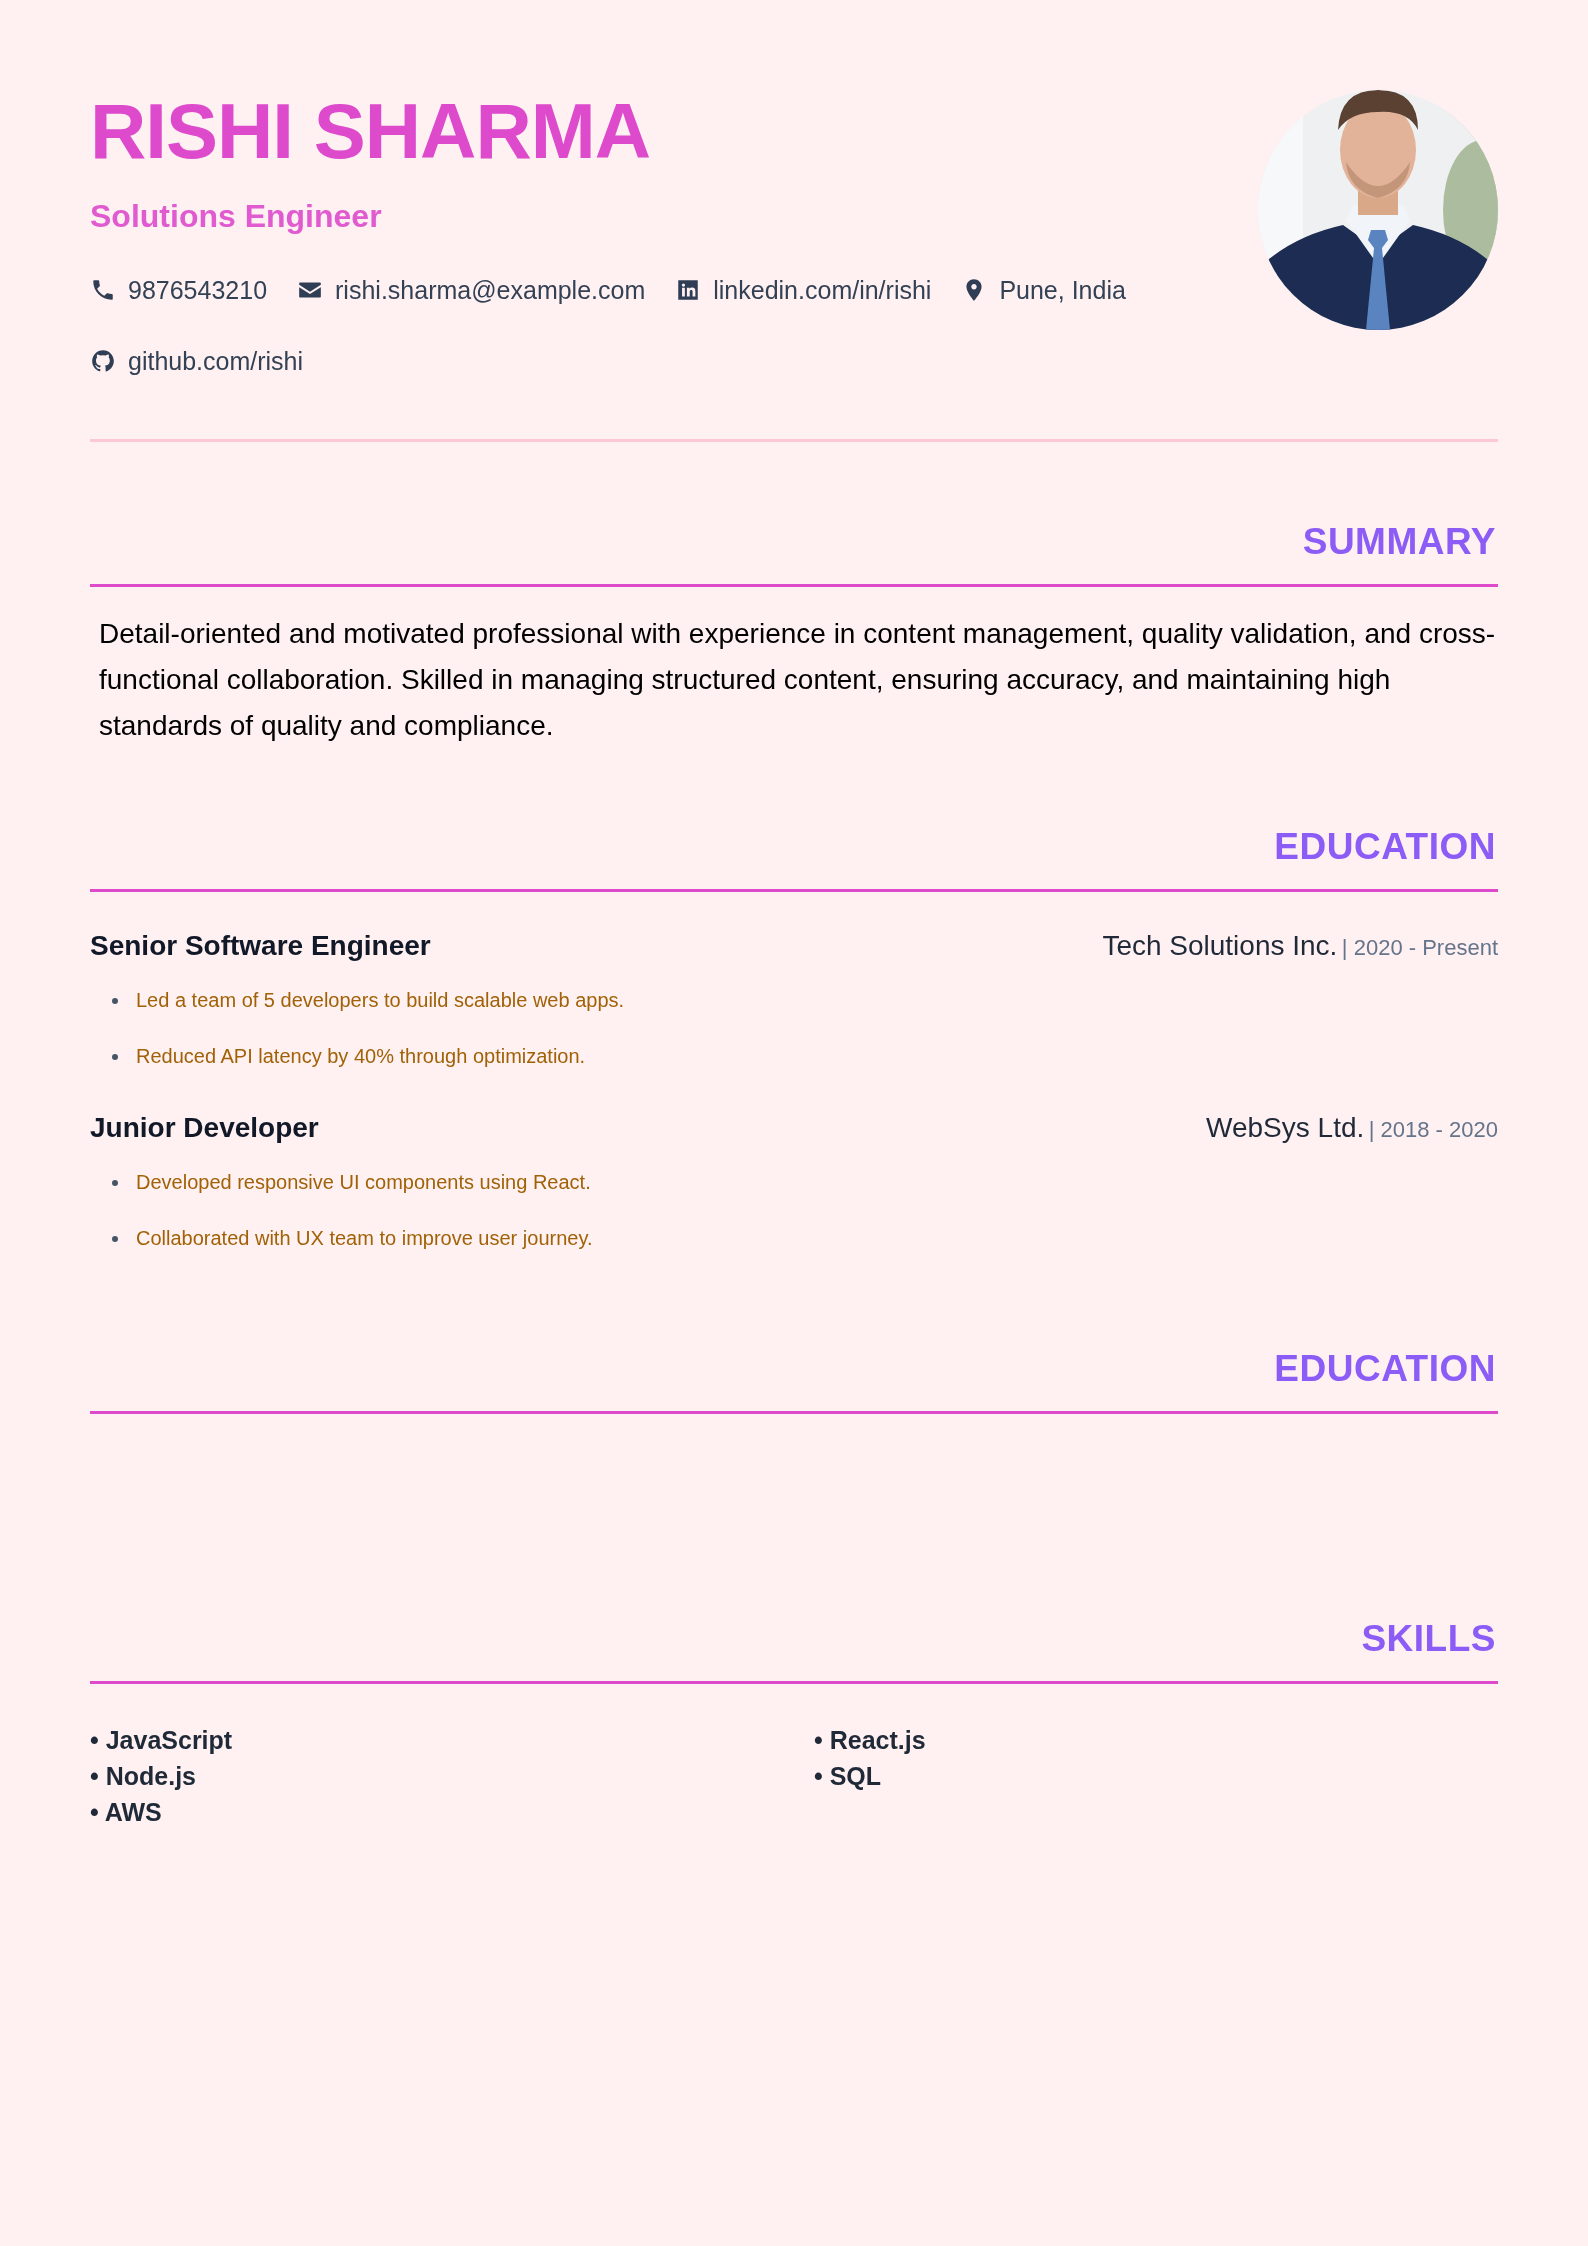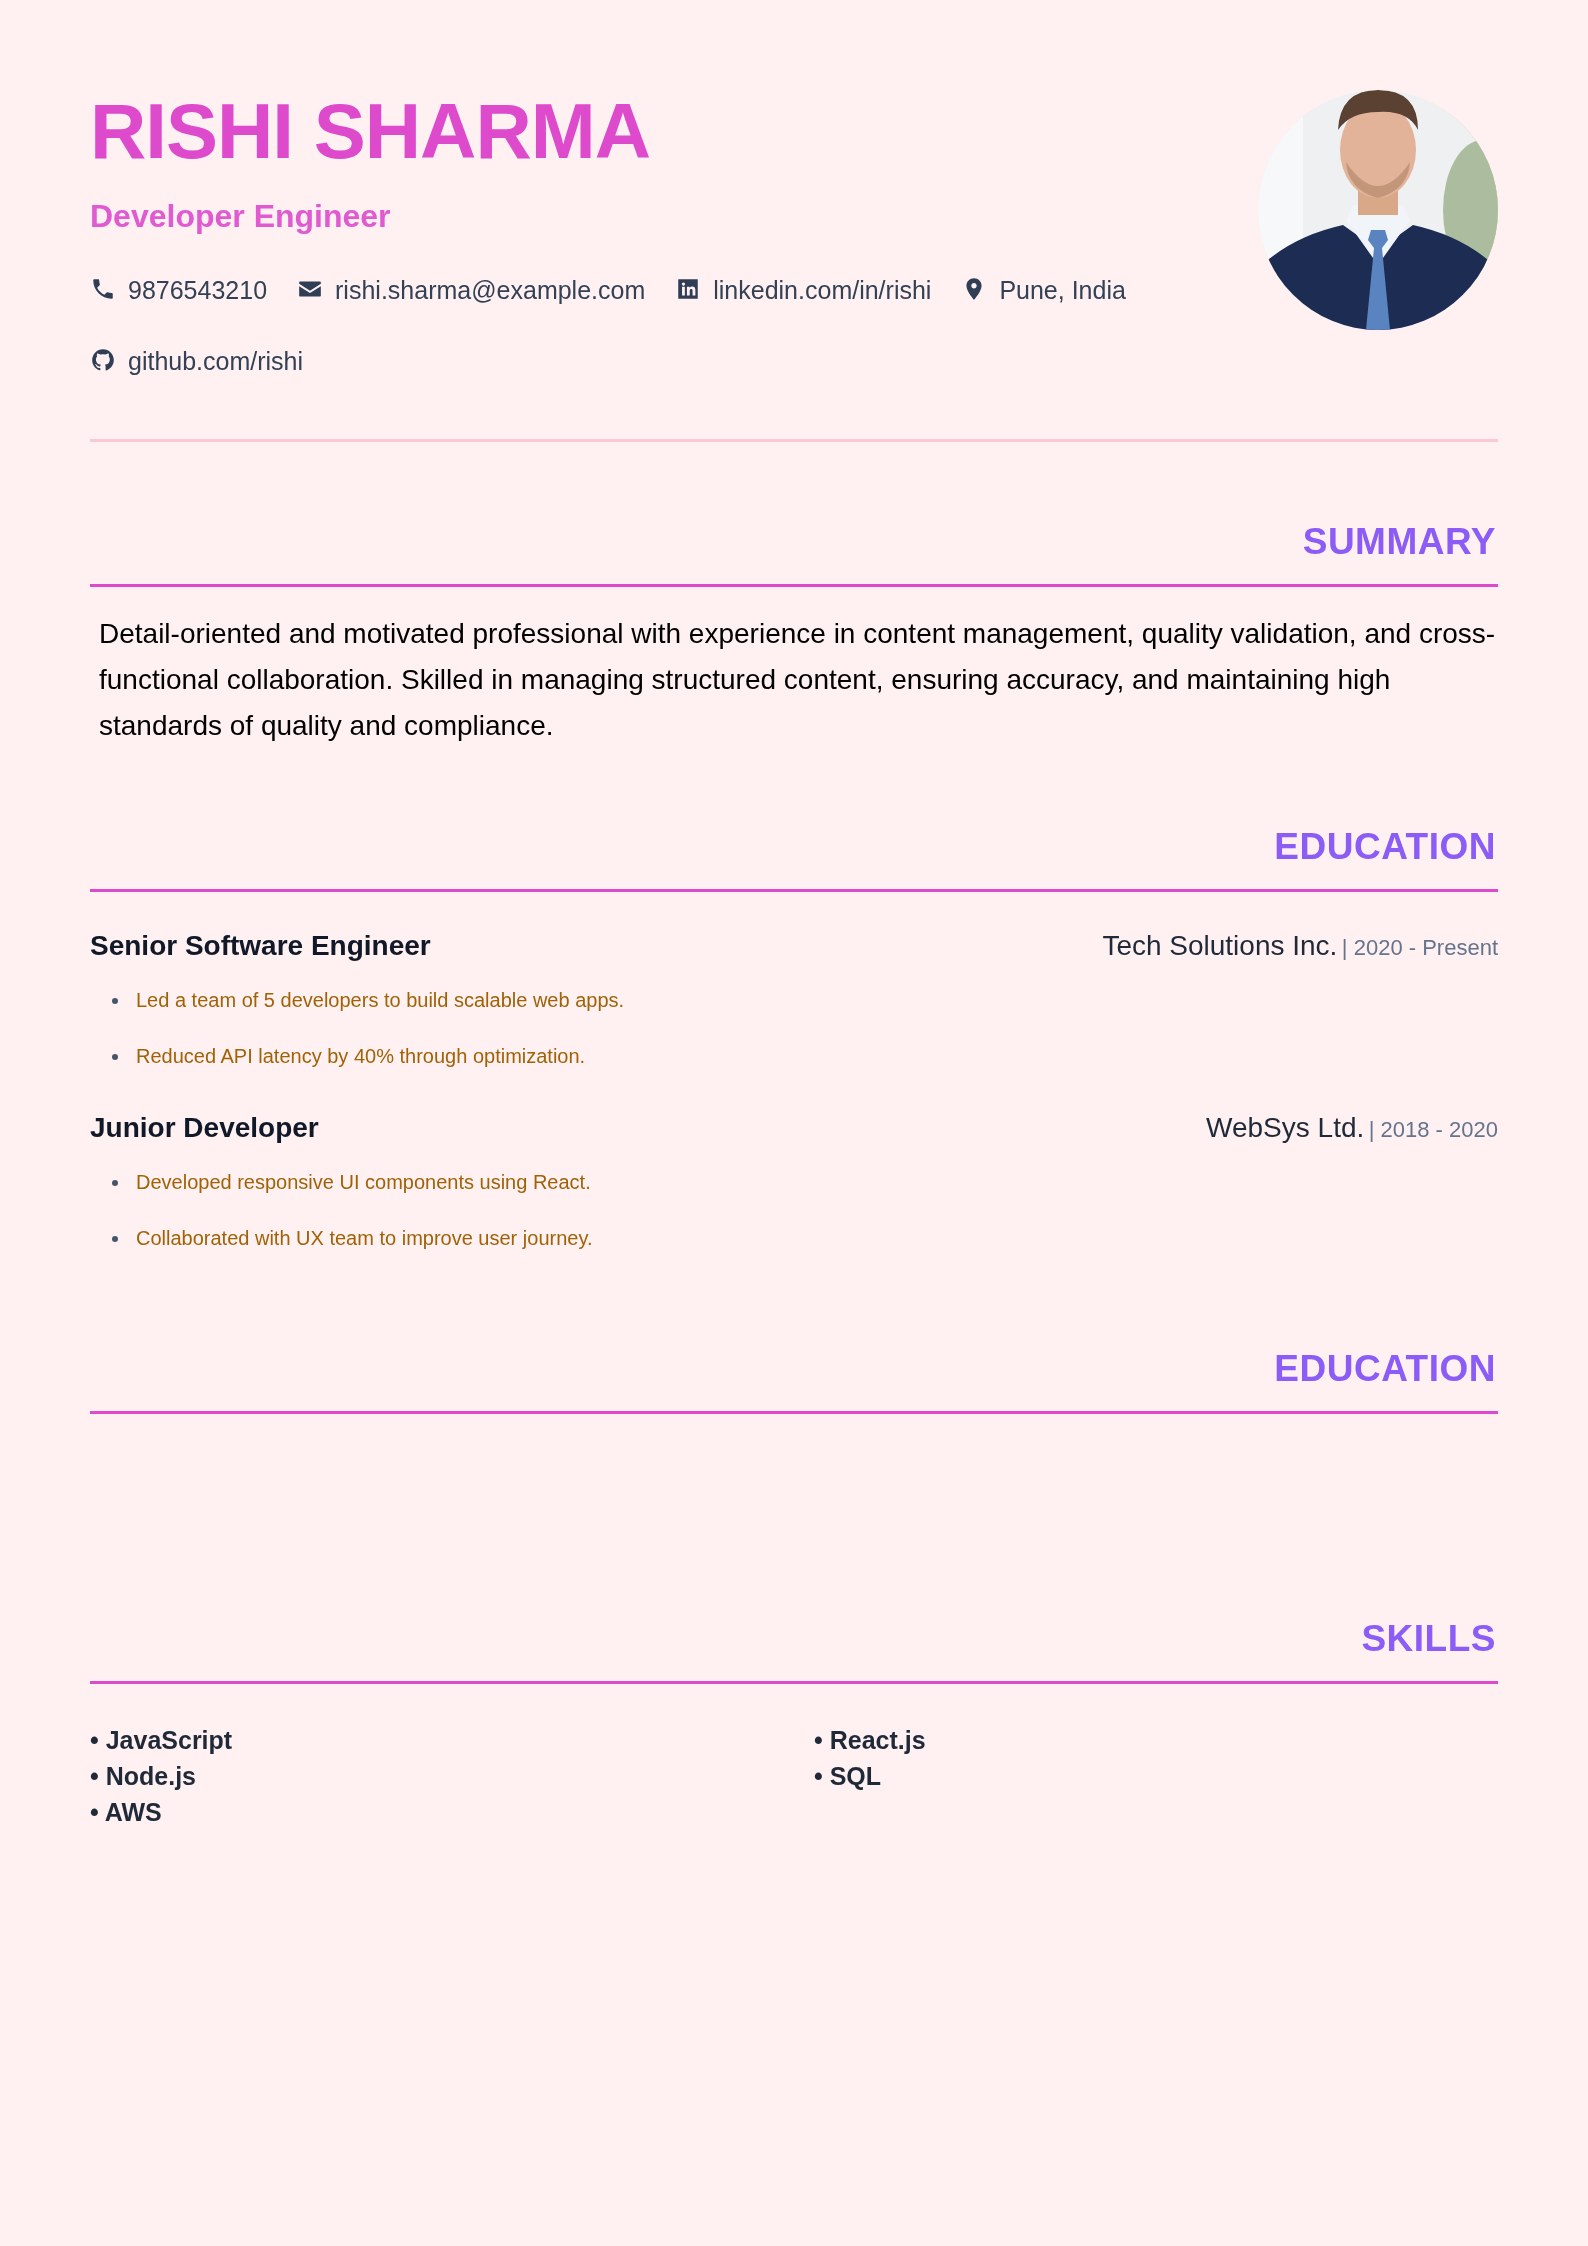--- a/index.html
+++ b/index.html
@@ -55,21 +55,21 @@
       width: 1100px;
     }
     .contact-row {
       display: flex;
       align-items: center;
       height: 36px;
       margin-bottom: 35px;
     }
     .contact-item {
       display: flex;
-      align-items: flex-start;
+      align-items: center;
       margin-right: 30px;
       font-size: 25px;
       color: #334155;
       white-space: nowrap;
     }
     .contact-item .icon {
       width: 26px;
       height: 26px;
       margin-right: 12px;
       display: inline-flex;
@@ -188,21 +188,21 @@
       color: #1f2937;
     }
   </style>
 </head>
 <body>
 
 <div class="page">
 
   <header class="header">
     <h1 class="name">RISHI SHARMA</h1>
-    <div class="title">Developer Engineer</div>
+    <div class="title">Solutions Engineer</div>
 
     <div class="contacts">
       <div class="contact-row">
         <div class="contact-item">
           <span class="icon">
             <svg viewBox="0 0 24 24">
                 <path d="M6.6 10.8c1.4 2.8 3.8 5.1 6.6 6.6l2.2-2.2c.3-.3.7-.4 1-.2 1.1.4 2.3.6 3.6.6.6 0 1 .4 1 1V20c0 .6-.4 1-1 1C10.6 21 3 13.4 3 4c0-.6.4-1 1-1h3.5c.6 0 1 .4 1 1 0 1.3.2 2.5.6 3.6.1.3 0 .7-.2 1L6.6 10.8z"></path>
               </svg>
           </span>
           <span>9876543210</span>

